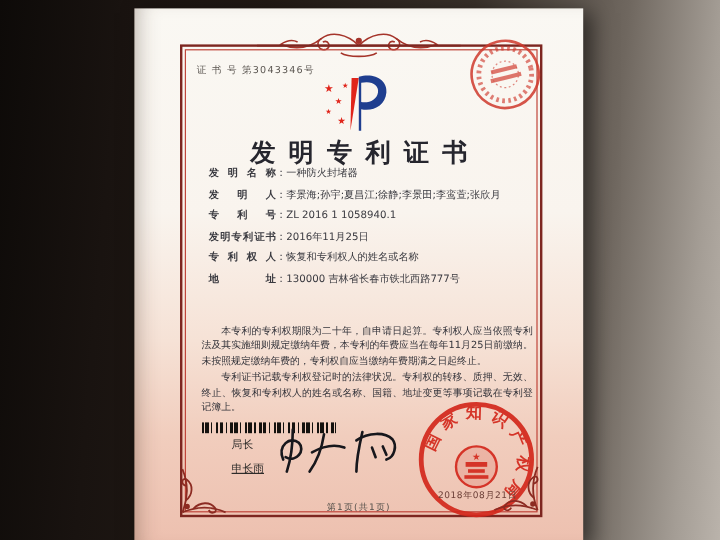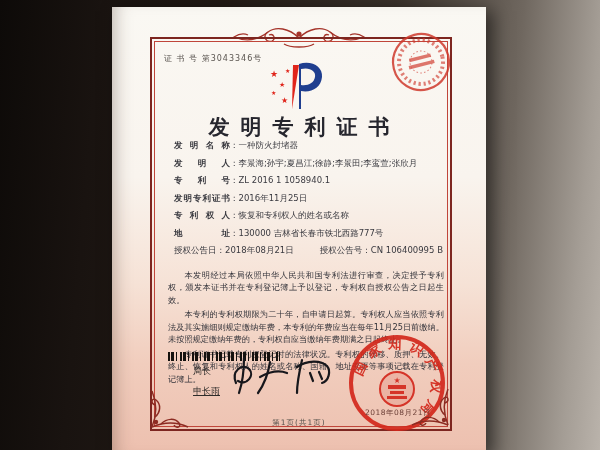--- a/index.html
+++ b/index.html
@@ -112,28 +112,23 @@
       <div class="frow">
         <span class="flabel">专利权人</span>
           <span class="fcolon">：</span>
         <span>恢复和专利权人的姓名或名称</span>
       </div>
       <div class="frow">
         <span class="flabel">地址</span>
           <span class="fcolon">：</span>
         <span>130000 吉林省长春市铁北西路777号</span>
       </div>
-      <div class="frow grant-row">
-        <span><span>授权公告日</span>：<span>2018年08月21日</span></span>
-        <span><span>授权公告号</span>：<span>CN 106400995 B</span></span>
-      </div>
     </div>
 
     <div class="paras">
-      <p>本发明经过本局依照中华人民共和国专利法进行审查，决定授予专利权，颁发本证书并在专利登记簿上予以登记，专利权自授权公告之日起生效。</p>
       <p>本专利的专利权期限为二十年，自申请日起算。专利权人应当依照专利法及其实施细则规定缴纳年费，本专利的年费应当在每年11月25日前缴纳。未按照规定缴纳年费的，专利权自应当缴纳年费期满之日起终止。</p>
       <p>专利证书记载专利权登记时的法律状况。专利权的转移、质押、无效、终止、恢复和专利权人的姓名或名称、国籍、地址变更等事项记载在专利登记簿上。</p>
     </div>
 
     <div class="barcode"></div>
 
     <div class="director">
       <div>局长</div>
       <div class="dname">申长雨</div>
     </div>

